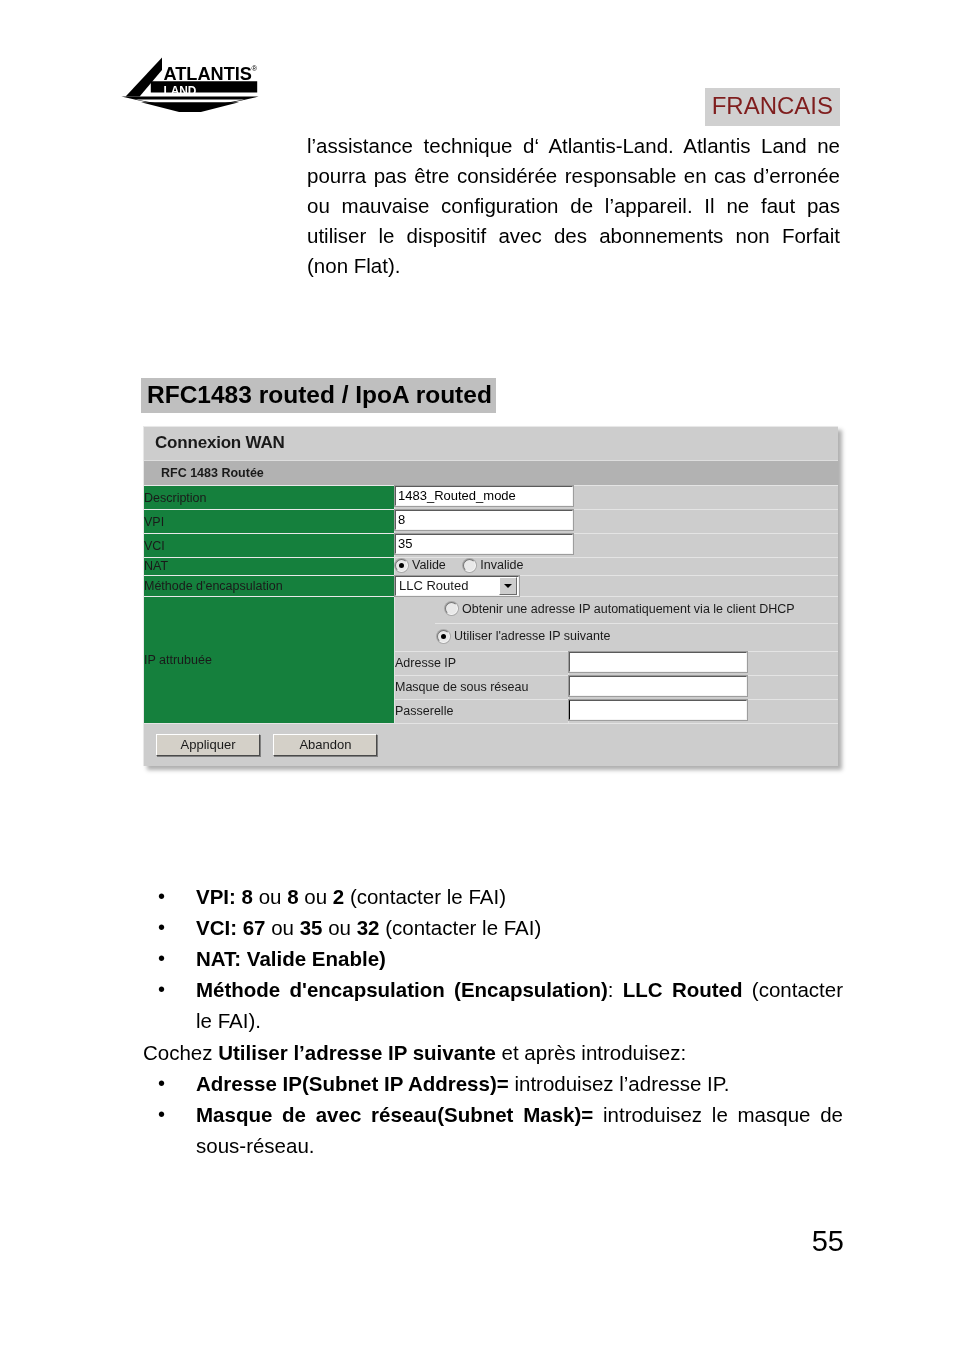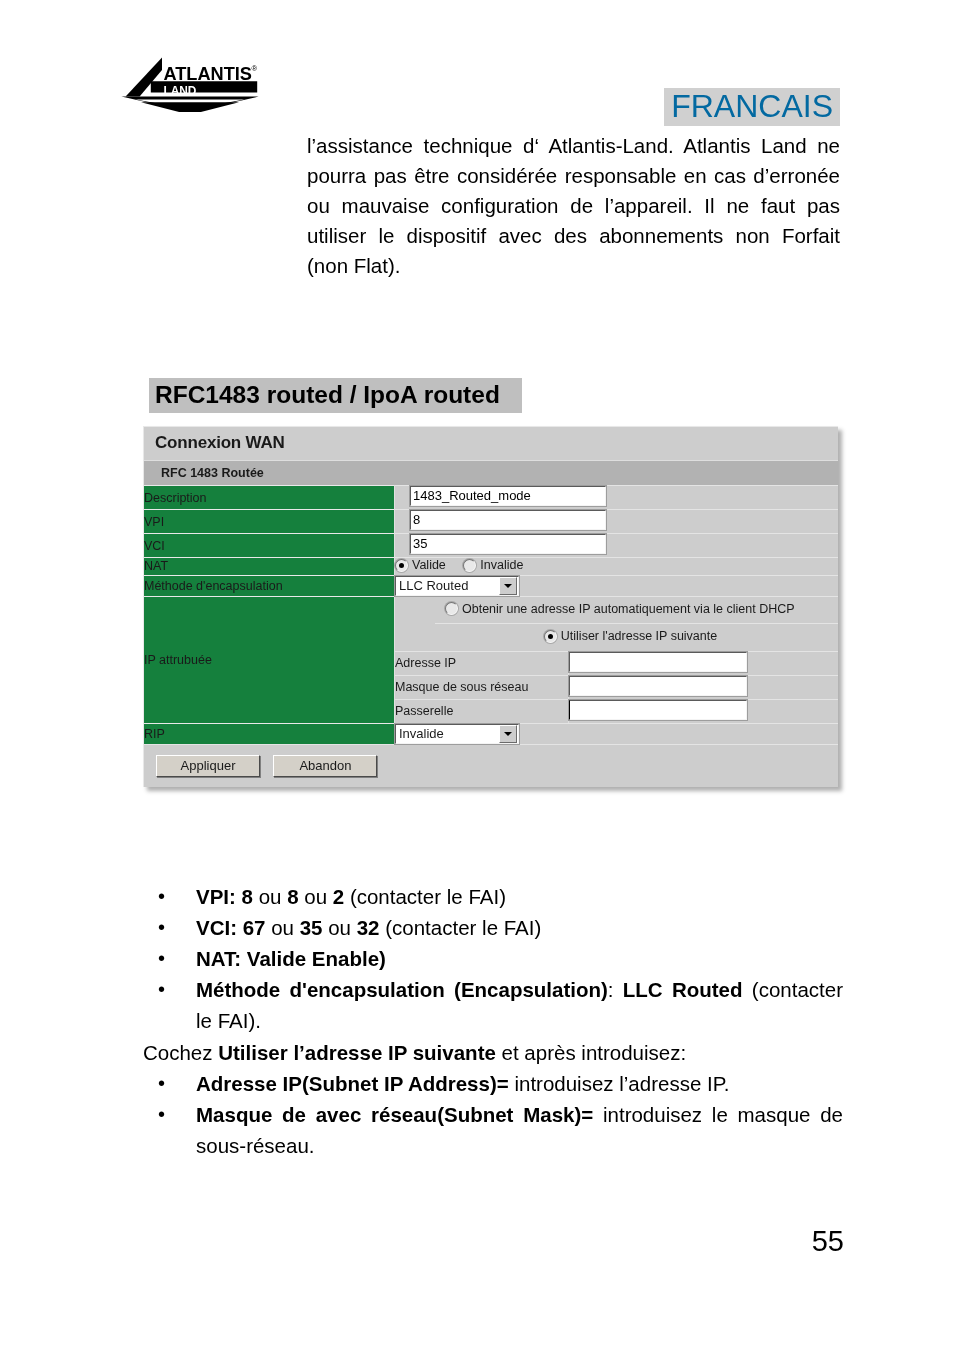--- a/index.html
+++ b/index.html
@@ -22,49 +22,49 @@
     left: 120px;
     top: 56px;
     width: 140px;
     height: 56px;
   }
   .francais-badge {
     position: absolute;
     right: 114px;
     top: 88px;
     background: #d0d0d0;
-    color: #0369a1;
-    font-size: 32px;
+    color: #7f1d1d;
+    font-size: 24px;
     line-height: 34px;
     padding: 1px 7px 3px 7px;
     letter-spacing: 0px;
     white-space: nowrap;
   }
 
   .intro-para {
     position: absolute;
     left: 307px;
     top: 131px;
     width: 533px;
     font-size: 20.5px;
     line-height: 30px;
     text-align: justify;
     text-justify: inter-word;
   }
 
   
   .section-head {
     position: absolute;
-    left: 149px;
+    left: 141px;
     top: 378px;
     background: #bfbfbf;
     font-size: 24.5px;
     font-weight: bold;
     line-height: 30px;
-    padding: 2px 22px 3px 6px;
+    padding: 2px 4px 3px 6px;
     white-space: nowrap;
   }
 
   
   .panel {
     position: absolute;
     left: 143px;
     top: 426px;
     width: 694px;
     background: #cdcdcd;
@@ -128,21 +128,21 @@
     box-sizing: border-box;
     height: 20px;
     line-height: 18px;
     font-size: 13px;
     font-family: "Liberation Sans", sans-serif;
     color: #000;
     padding: 0 2px;
     overflow: hidden;
     white-space: nowrap;
   }
-  .tinput.w-main { width: 196px; margin-left: 15px; }
+  .tinput.w-main { width: 178px; }
   .tinput.w-sub  { width: 178px; }
   .caret { border-left: 1px solid #000; margin-right: -1px; }
 
   
   .tselect {
     display: inline-flex;
     align-items: center;
     background: #ffffff;
     border-top: 1px solid #5a5a5a;
     border-left: 1px solid #5a5a5a;
@@ -372,21 +372,21 @@
       <td class="lbl lbl-tall">IP attrubuée</td>
       <td class="val" style="padding:0;">
 
         <div class="radio-row" style="padding-left:10px;">
           <span class="rad">
             <span class="dot"></span>
             <span>Obtenir une adresse IP automatiquement via le client DHCP</span>
           </span>
         </div>
 
-        <div class="radio-row" style="padding-left:2px;border-top:1px solid #e4e4e4;text-align:center;">
+        <div class="radio-row" style="padding-left:2px;border-top:1px solid #e4e4e4;">
           <span class="rad on">
             <span class="dot"></span>
             <span>Utiliser l'adresse IP suivante</span>
           </span>
         </div>
 
         <table class="subtable">
           <tbody>
                 <tr>
             <td class="sublbl">Adresse IP</td>
@@ -405,29 +405,20 @@
             <td class="subval">
               <span class="tinput w-sub caret"></span>
             </td>
           </tr>
         </tbody>
             </table>
 
       </td>
     </tr>
 
-    <tr>
-      <td class="lbl">RIP</td>
-      <td class="val">
-        <span class="tselect">
-          <span class="sel-text">Invalide</span>
-          <span class="sel-arrow"></span>
-        </span>
-      </td>
-    </tr>
   </tbody>
     </table>
 
   <div class="btnbar">
     <span class="btn">Appliquer</span>
     <span class="btn">Abandon</span>
   </div>
 
 </div>
 

